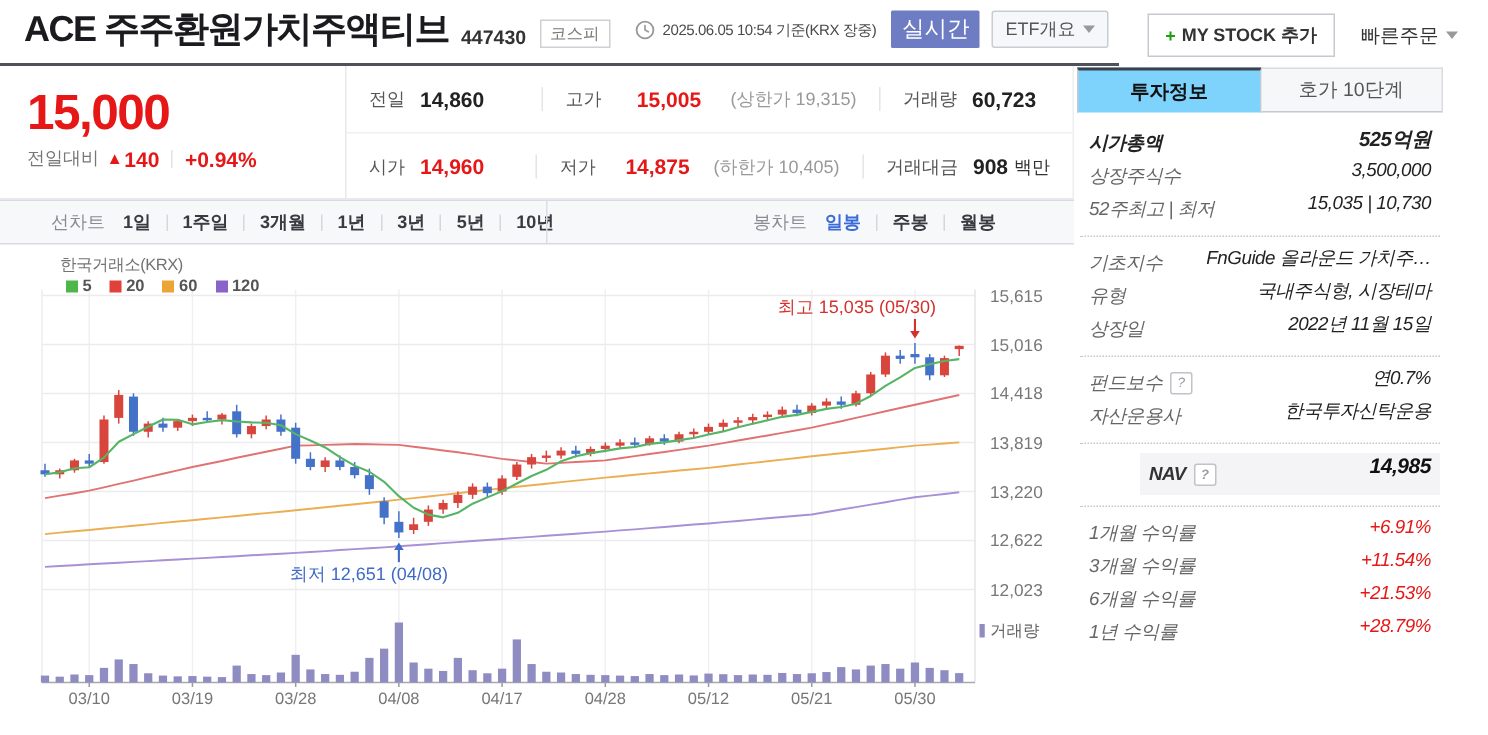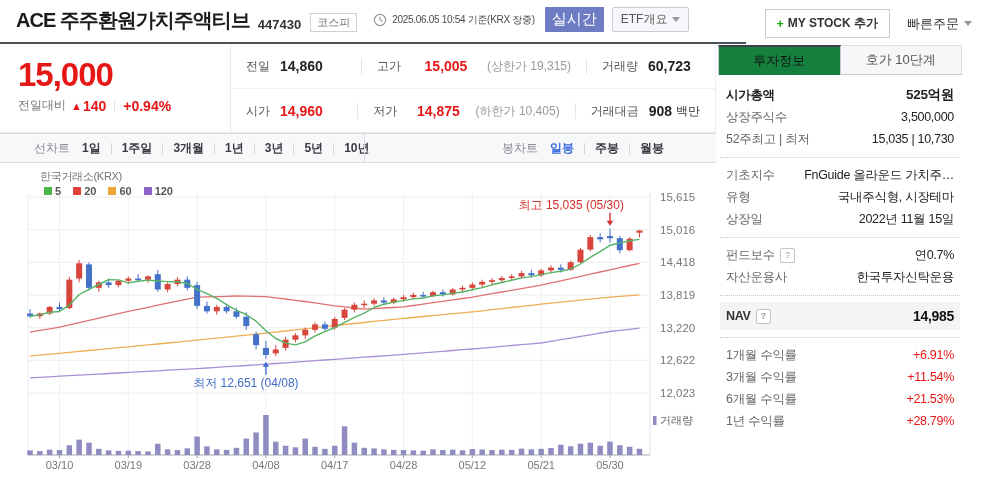--- a/index.html
+++ b/index.html
@@ -2,21 +2,21 @@
 <html><head>
 <meta charset="utf-8">
 <style>
   html,body{margin:0;padding:0;background:#fff;}
   #page{position:relative;width:992px;height:490px;background:#fff;overflow:hidden;
         font-family:"Liberation Sans","DejaVu Sans",sans-serif;color:#333;}
   
   .header{position:absolute;left:0;top:0;width:992px;height:42px;}
   .header-underline{position:absolute;left:0;top:42px;width:746px;height:2px;background:#50525a;}
   .header-left{position:absolute;left:16px;top:5px;display:flex;align-items:flex-end;}
-  .stock-title{font-size:20px;font-weight:bold;color:#1b1b1f;letter-spacing:-1px;line-height:30px;}
+  .stock-title{font-size:24px;font-weight:bold;color:#1b1b1f;letter-spacing:-1px;line-height:30px;}
   .stock-code{font-size:13px;font-weight:bold;color:#333;margin-left:8px;margin-bottom:3px;}
   .market-badge{font-size:11px;color:#777;border:1px solid #cfcfd6;padding:1px 6px;margin-left:9px;margin-bottom:3px;background:#fff;}
   .meta{display:flex;align-items:center;margin-left:16px;margin-bottom:3px;}
   .clock-icon{width:14px;height:14px;margin-right:5px;}
   .timestamp{font-size:10px;color:#4a4a4a;letter-spacing:-0.3px;white-space:nowrap;}
   .realtime-badge{font-size:15px;color:#fff;background:#6e7cc3;padding:3px 7px;margin-left:10px;border-radius:1px;}
   .etf-btn{display:flex;align-items:center;font-size:12px;color:#555;background:#f6f7fa;border:1px solid #c8ccd4;
            padding:3px 8px;margin-left:8px;border-radius:2px;cursor:pointer;}
   .caret{width:0;height:0;border-left:4px solid transparent;border-right:4px solid transparent;border-top:5px solid #999;margin-left:5px;}
   .header-right{position:absolute;right:20px;top:9px;display:flex;align-items:center;gap:17px;}
@@ -59,30 +59,30 @@
   
   .chart-area{position:absolute;left:0;top:163px;width:716px;height:327px;}
   .chart-source{position:absolute;left:40px;top:6px;font-size:11px;color:#737373;letter-spacing:-0.3px;}
   .ma-legend{position:absolute;left:44px;top:22px;display:flex;align-items:center;gap:12px;}
   .ma-item{display:flex;align-items:center;font-size:11px;font-weight:bold;color:#555;}
   .ma-swatch{width:8px;height:8px;margin-right:3px;display:inline-block;}
   
   .sidebar{position:absolute;left:718px;top:45px;width:244px;}
   .sb-tabs{display:flex;height:30px;}
   .sb-tab{flex:1;display:flex;align-items:center;justify-content:center;font-size:13px;box-sizing:border-box;cursor:pointer;}
-  .sb-tab.active{background:#15803d;border:1px solid #c6c9d1;border-top:2px solid #3e414b;border-bottom:0;font-weight:normal;color:#111;}
+  .sb-tab.active{background:#7dd3fc;border:1px solid #c6c9d1;border-top:2px solid #3e414b;border-bottom:0;font-weight:bold;color:#111;}
   .sb-tab.inactive{background:#f6f7f9;border:1px solid #dadce2;border-left:0;border-bottom:1px solid #c6c9d1;color:#555;}
   .sb-body{padding:9px 2px 0 2px;}
-  .sb-row{display:flex;justify-content:space-between;align-items:center;height:22px;padding:0 6px;font-size:12.5px;letter-spacing:-0.3px;}
+  .sb-row{display:flex;justify-content:space-between;height:22px;padding:0 6px;font-size:12.5px;letter-spacing:-0.3px;font-style:italic;}
   .sb-label{color:#666;display:flex;align-items:center;white-space:nowrap;}
   .sb-value{color:#222;white-space:nowrap;}
   .sb-row.bold .sb-label{font-weight:bold;color:#222;}
   .sb-row.bold .sb-value{font-weight:bold;font-size:13.5px;}
   .sb-row.red .sb-value{color:#e61717;}
-  .sb-row.nav{background:#f4f4f7;height:28px;}
+  .sb-row.nav{background:#f4f4f7;height:28px;margin-left:40px;}
   .sb-row.nav .sb-label{font-weight:bold;color:#333;}
   .sb-row.nav .sb-value{font-weight:bold;font-size:14px;color:#111;}
   .sb-sep{border-top:1px dotted #c6c6ce;margin:7px 0 6px 0;}
   .help-icon{display:inline-block;width:13px;height:13px;border:1px solid #c2c2c8;border-radius:2px;color:#9a9aa2;
              font-size:9px;line-height:13px;text-align:center;margin-left:5px;background:#fff;cursor:pointer;}
 </style>
 </head>
 <body>
 
 <div id="page">

